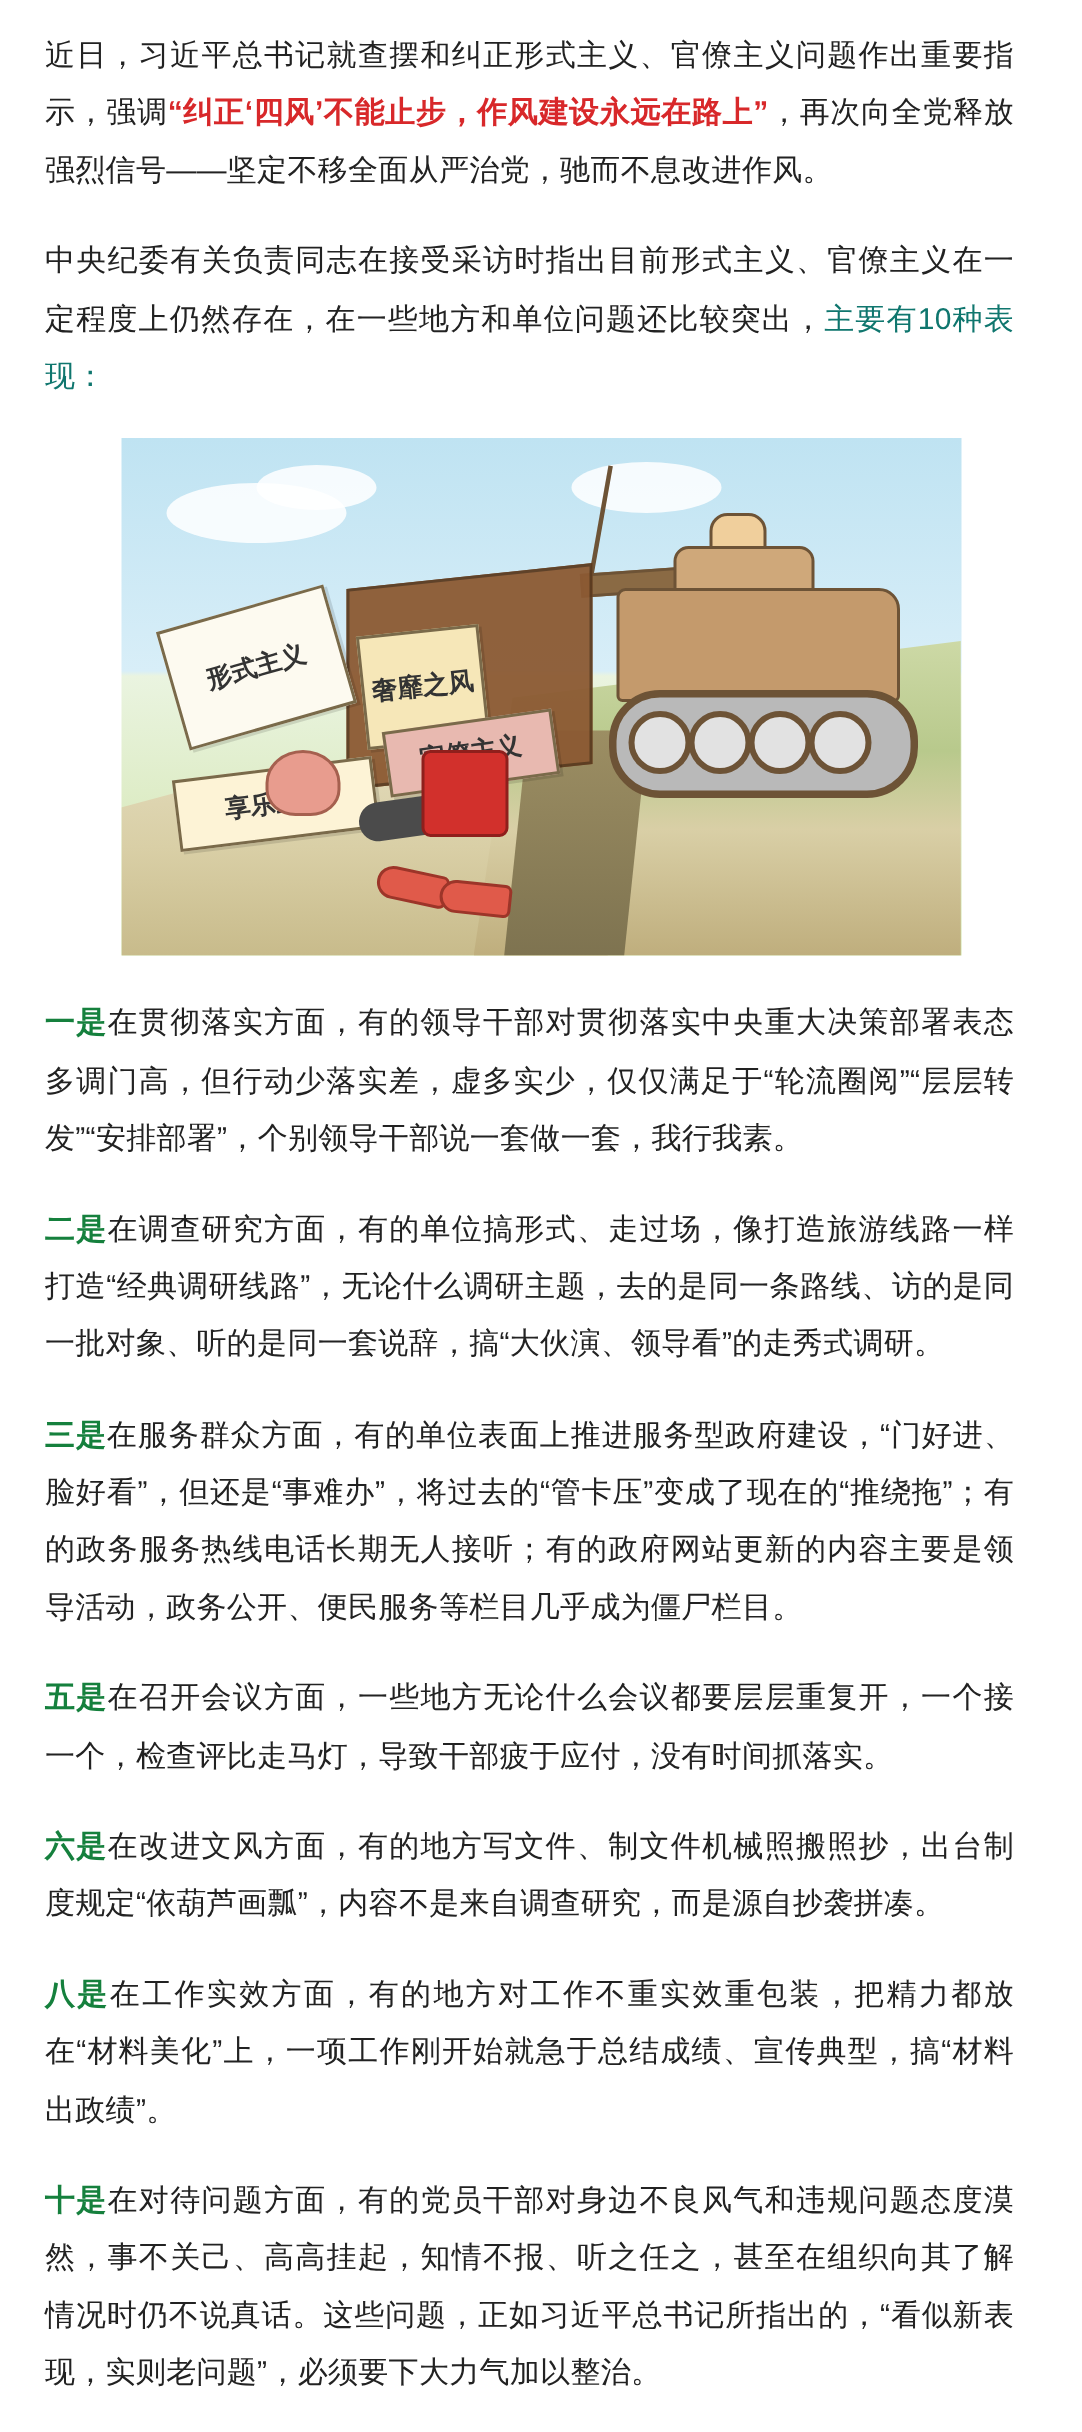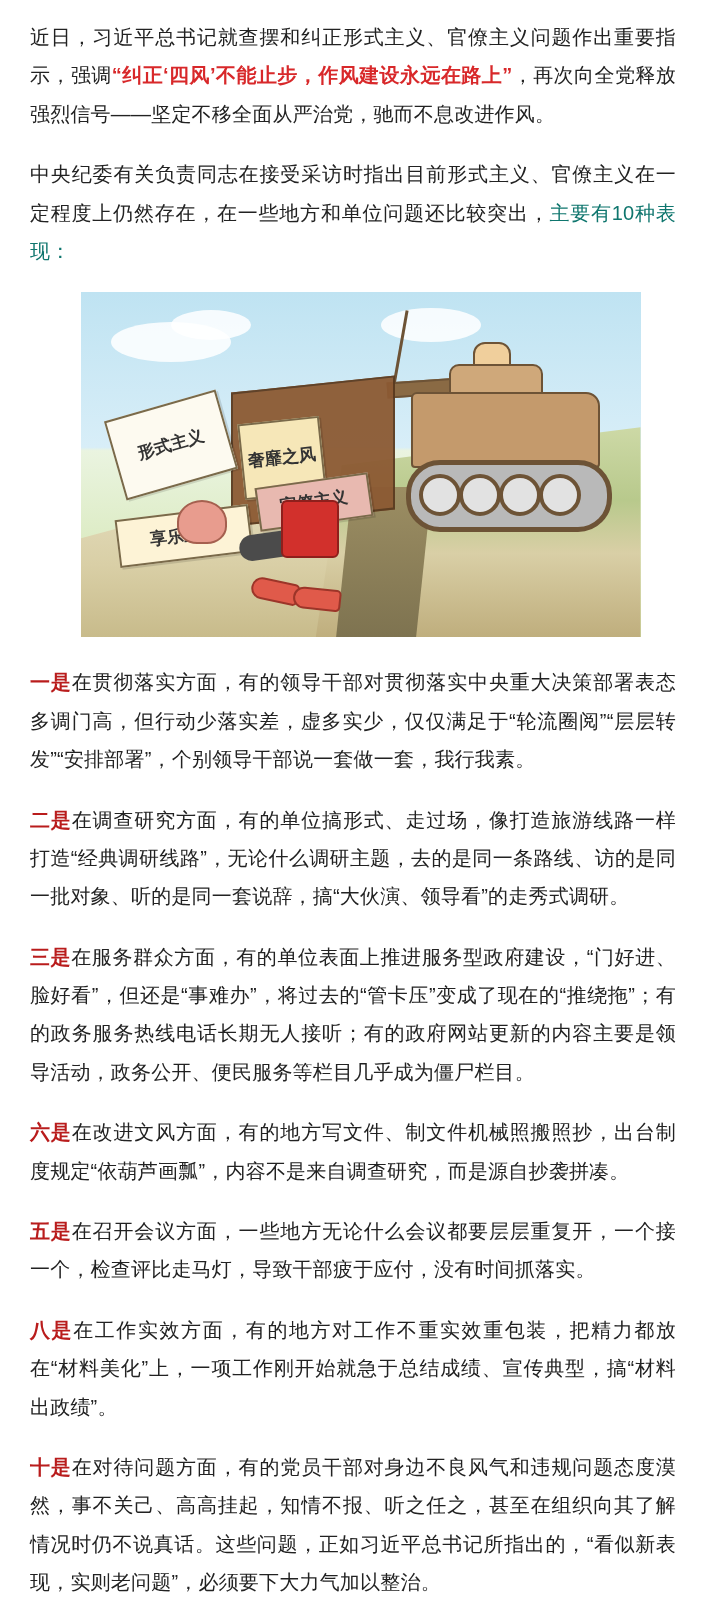--- a/index.html
+++ b/index.html
@@ -29,21 +29,21 @@
   }
   .red {
     color: #d8282a;
     font-weight: bold;
   }
   .bold {
     font-weight: normal;
     color: #0f766e;
   }
   .lead {
-    color: #b91c1c;
+    color: #15803d;
     font-weight: bold;
   }
   .illustration-wrap {
     margin: 0 0 26px 0;
     display: flex;
     justify-content: center;
   }
   .illustration {
     width: 560px;
     height: 345px;
@@ -328,25 +328,25 @@
   <p class="para">
     <span class="lead">二是</span><span>在调查研究方面，有的单位搞形式、走过场，像打造旅游线路一样打造“经典调研线路”，无论什么调研主题，去的是同一条路线、访的是同一批对象、听的是同一套说辞，搞“大伙演、领导看”的走秀式调研。</span>
   </p>
 
   <p class="para">
     <span class="lead">三是</span><span>在服务群众方面，有的单位表面上推进服务型政府建设，“门好进、脸好看”，但还是“事难办”，将过去的“管卡压”变成了现在的“推绕拖”；有的政务服务热线电话长期无人接听；有的政府网站更新的内容主要是领导活动，政务公开、便民服务等栏目几乎成为僵尸栏目。</span>
   </p>
 
 
   <p class="para">
+    <span class="lead">五是</span><span>在召开会议方面，一些地方无论什么会议都要层层重复开，一个接一个，检查评比走马灯，导致干部疲于应付，没有时间抓落实。</span>
+  </p>
+
+  <p class="para">
     <span class="lead">六是</span><span>在改进文风方面，有的地方写文件、制文件机械照搬照抄，出台制度规定“依葫芦画瓢”，内容不是来自调查研究，而是源自抄袭拼凑。</span>
-  </p>
-
-  <p class="para">
-    <span class="lead">五是</span><span>在召开会议方面，一些地方无论什么会议都要层层重复开，一个接一个，检查评比走马灯，导致干部疲于应付，没有时间抓落实。</span>
   </p>
 
 
   <p class="para">
     <span class="lead">八是</span><span>在工作实效方面，有的地方对工作不重实效重包装，把精力都放在“材料美化”上，一项工作刚开始就急于总结成绩、宣传典型，搞“材料出政绩”。</span>
   </p>
 
 
   <p class="para">
     <span class="lead">十是</span><span>在对待问题方面，有的党员干部对身边不良风气和违规问题态度漠然，事不关己、高高挂起，知情不报、听之任之，甚至在组织向其了解情况时仍不说真话。这些问题，正如习近平总书记所指出的，“看似新表现，实则老问题”，必须要下大力气加以整治。</span>

